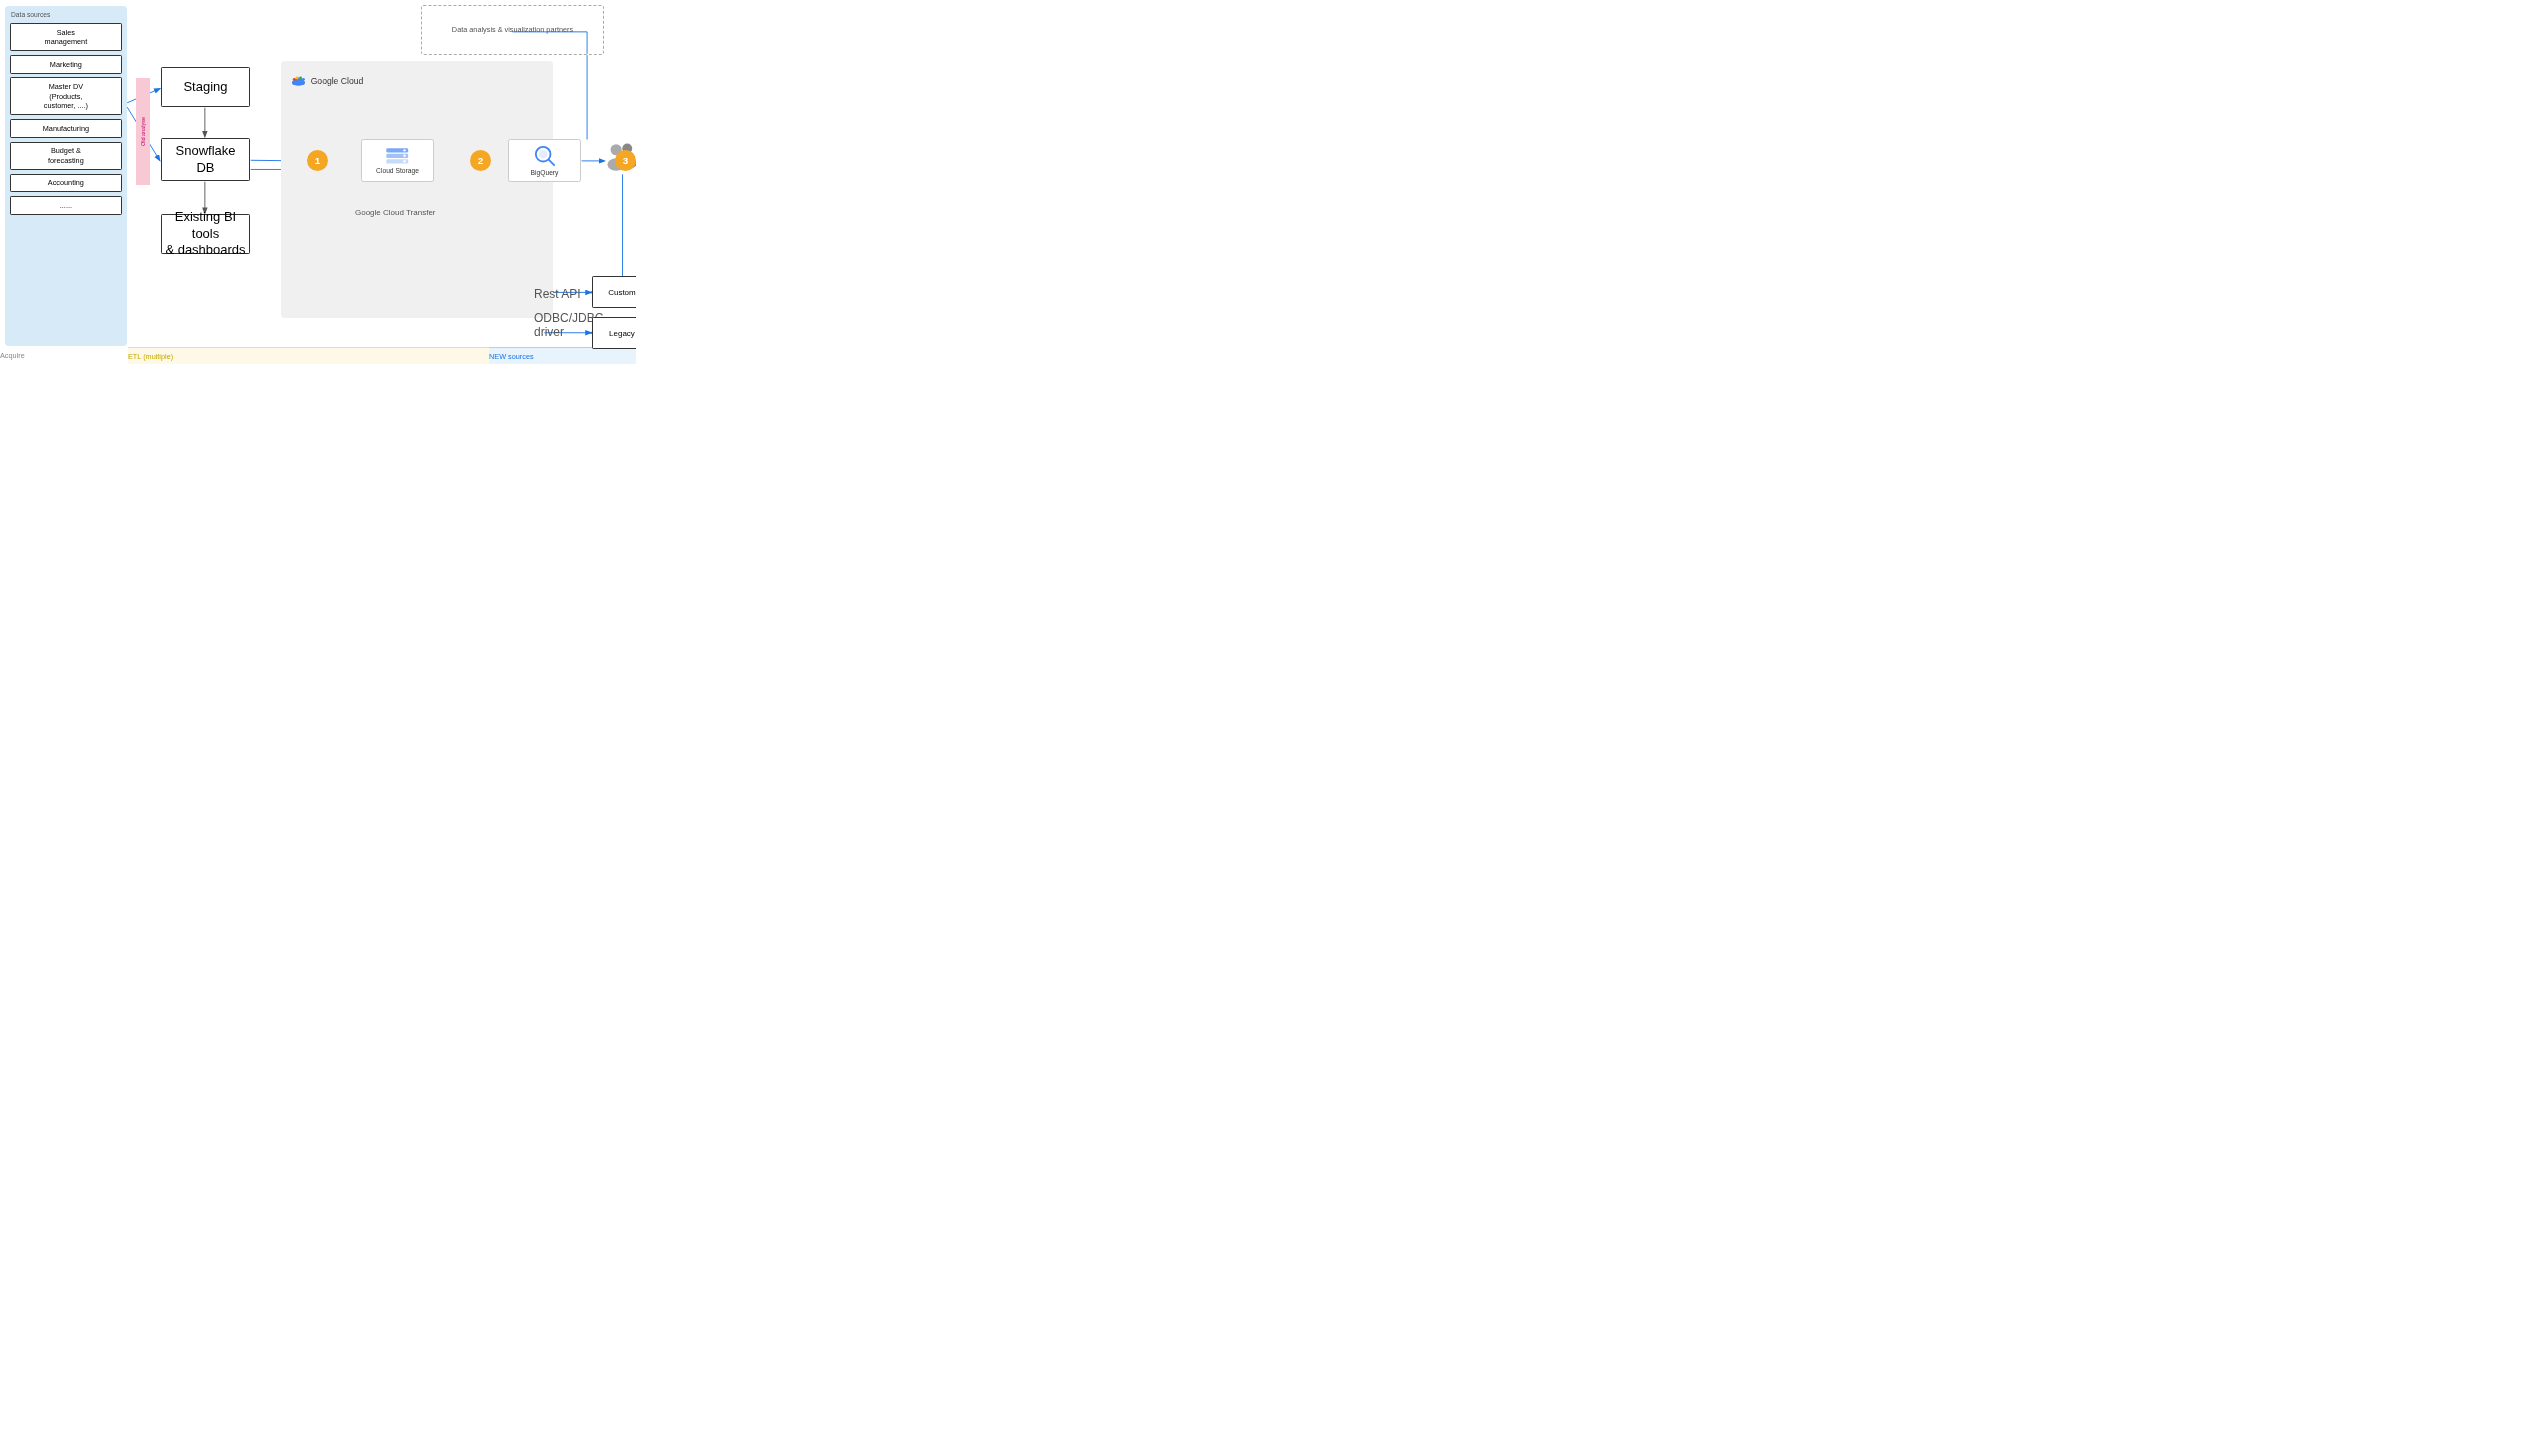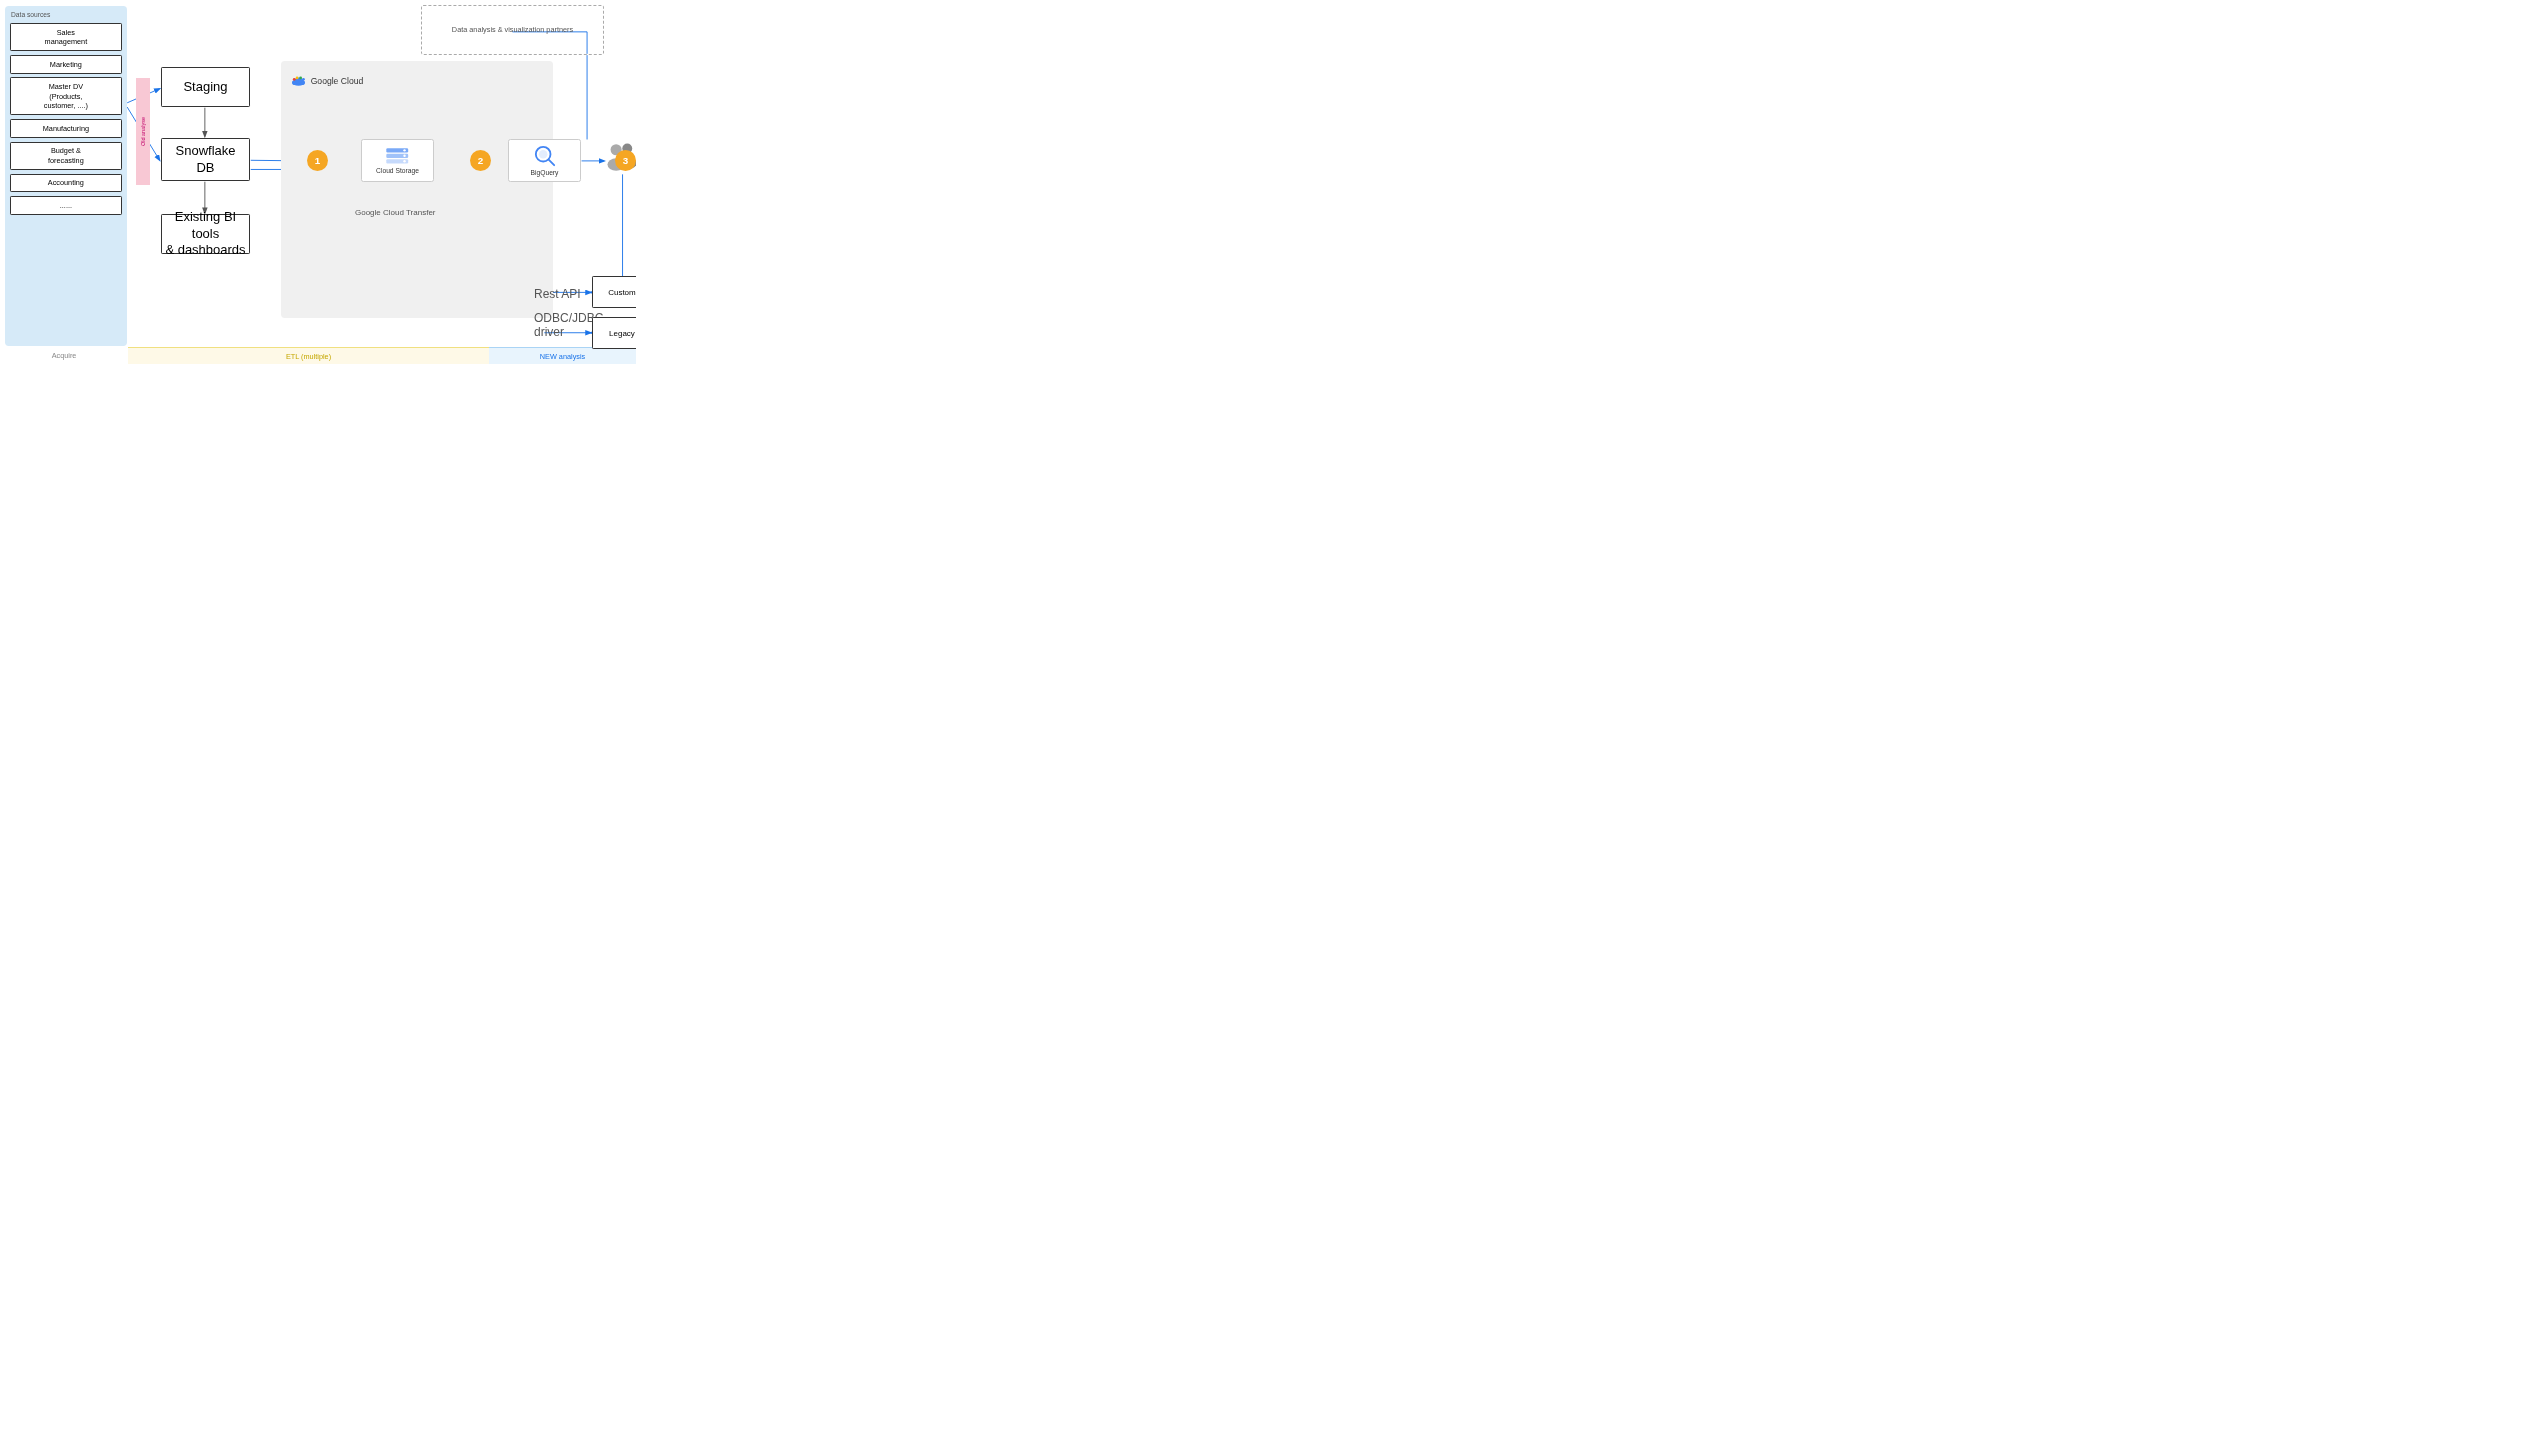--- a/index.html
+++ b/index.html
@@ -18,21 +18,20 @@
       position: relative;
     }
 
     
     .phase-bar {
       position: absolute;
       bottom: 0;
       height: 17px;
       display: flex;
       align-items: center;
-      justify-content: center;
       font-size: 7.3px;
     }
 
     .phase-acquire {
       left: 0;
       width: 128px;
       color: #888;
     }
 
     .phase-etl {
@@ -384,21 +383,21 @@
     <line x1="1098" y1="544" x2="1040" y2="544" stroke="#1a73e8" stroke-width="1.5"></line>
   </svg>
 
   <div class="phase-bar phase-acquire">
     <span>Acquire</span>
   </div>
   <div class="phase-bar phase-etl">
     <span>ETL (multiple)</span>
   </div>
   <div class="phase-bar phase-analyze">
-    <span>NEW analysis</span>
+    <span>NEW sources</span>
   </div>
 
   <div class="data-sources-panel">
     <div class="panel-label">Data sources</div>
 
     <div class="ds-box">Sales<br>management</div>
     <div class="ds-box">Marketing</div>
     <div class="ds-box">Master DV<br>(Products,<br>customer, ....)</div>
     <div class="ds-box">Manufacturing</div>
     <div class="ds-box">Budget &amp;<br>forecasting</div>

